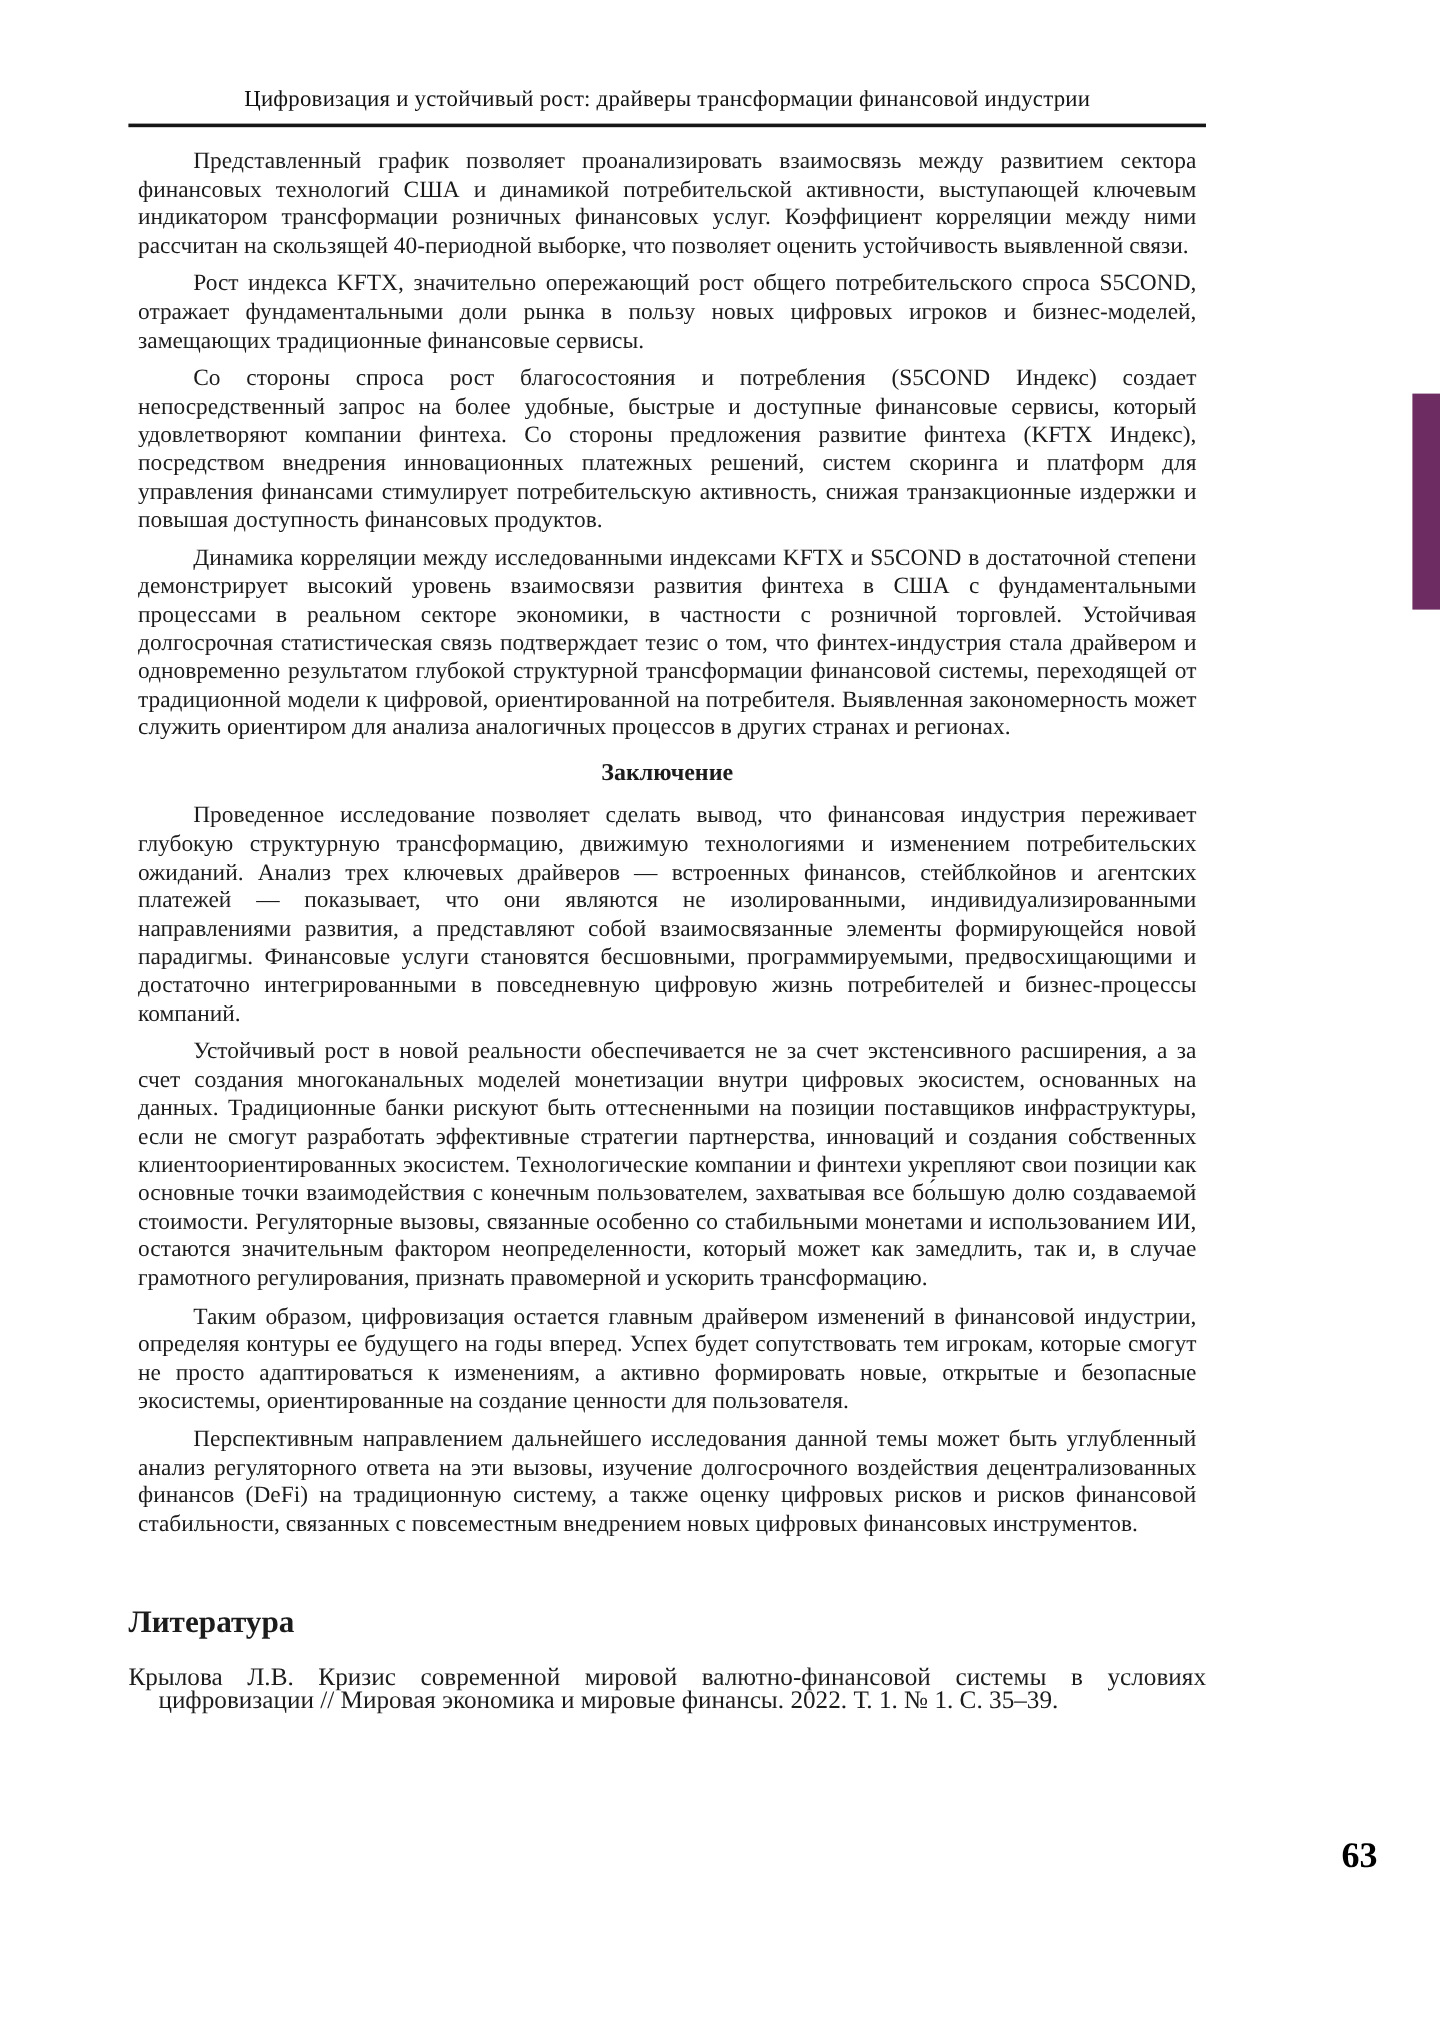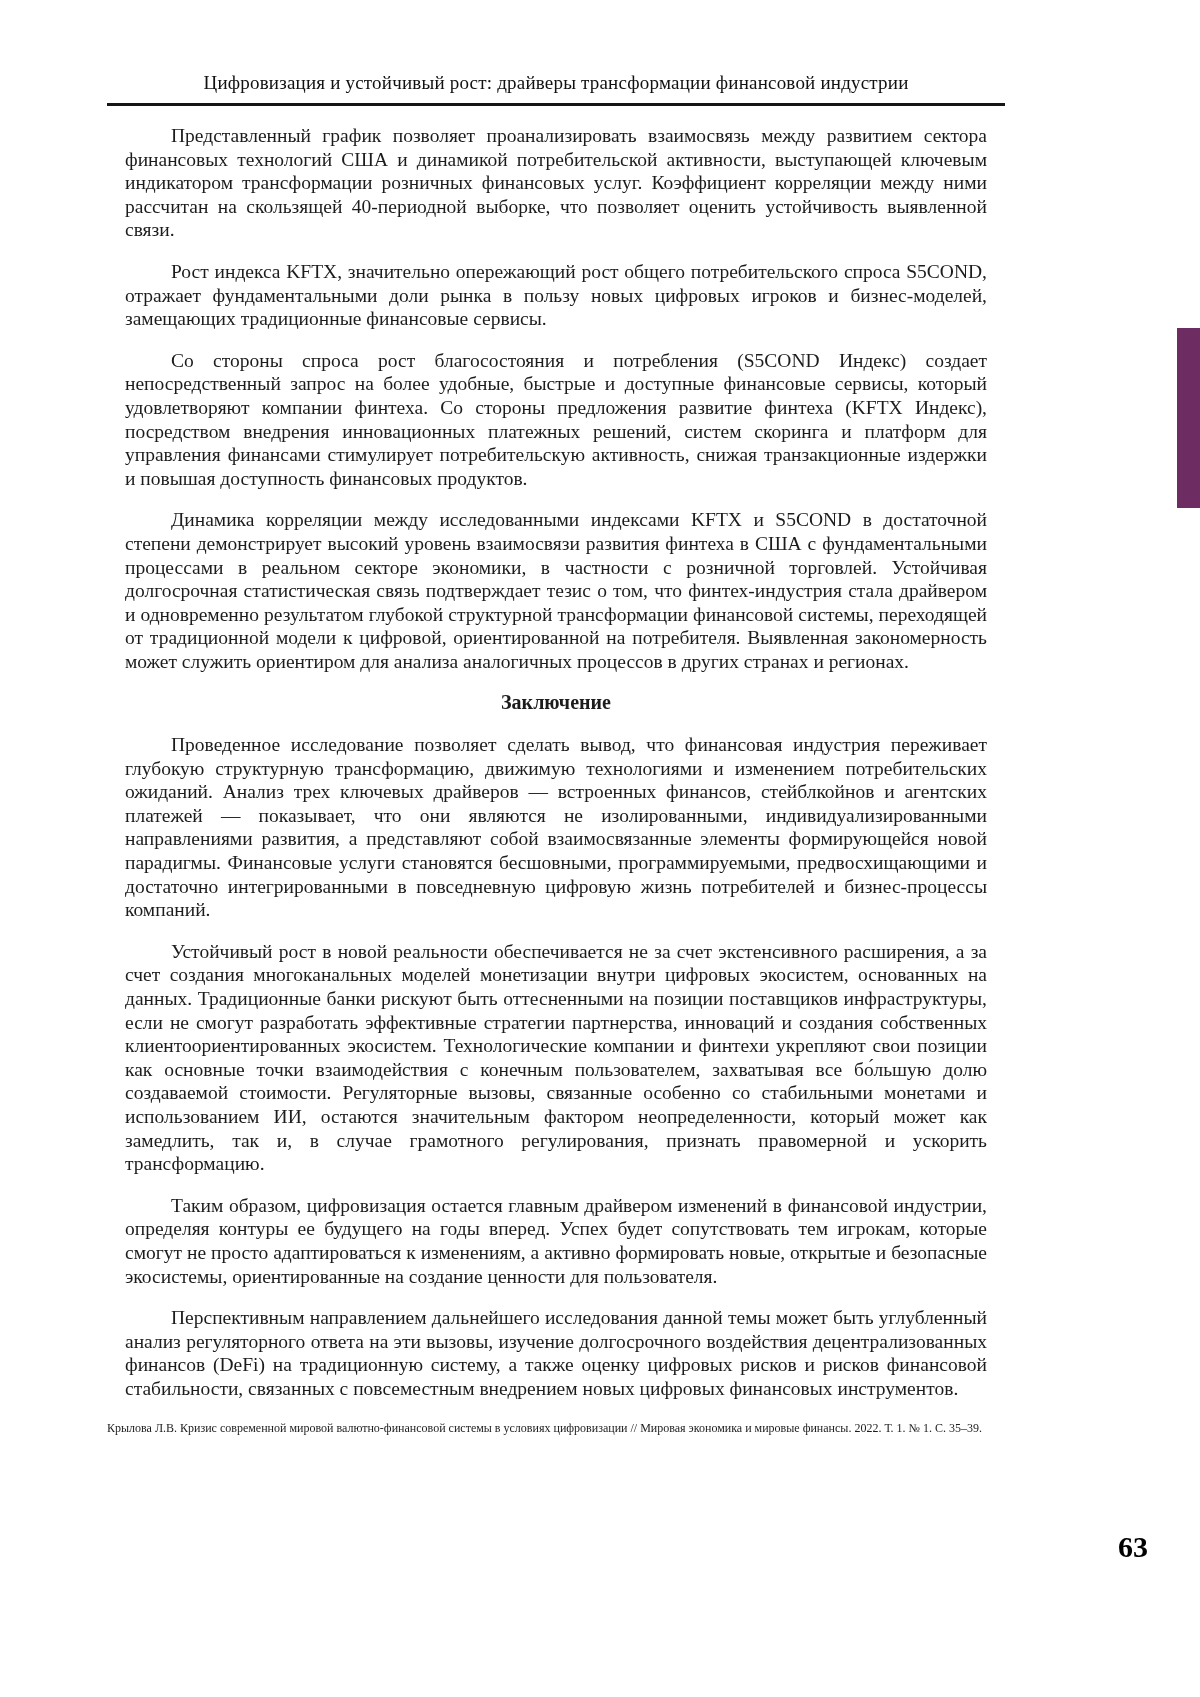--- a/index.html
+++ b/index.html
@@ -37,37 +37,37 @@
     background: #161616;
   }
   .body-text {
     margin-top: 17px;
     font-size: 19.5px;
     line-height: 23.6px;
     text-align: justify;
     hyphens: auto;
   }
   .body-text p {
-    margin: 18px;
+    margin: 8px;
     text-indent: 46px;
   }
   .section-heading {
     font-size: 20px;
     font-weight: bold;
     text-align: center;
     margin: 14px 0 12px 0;
   }
   .literature-heading {
     font-size: 26px;
     font-weight: bold;
     margin: 58px 0 24px 0;
     text-align: left;
   }
   .references p.ref {
-    font-size: 12px;
+    font-size: 21px;
     line-height: 19.5px;
     text-indent: -25px;
     padding-left: 25px;
     margin: 12px 0 12px 0;
     text-align: justify;
   }
   .page-number {
     position: absolute;
     left: 1118px;
     top: 1530px;
@@ -101,20 +101,21 @@
       <p>Со стороны спроса рост благосостояния и потребления (S5COND Индекс) создает непосредственный запрос на более удобные, быстрые и доступные финансовые сервисы, который удовлетворяют компании финтеха. Со стороны предложения развитие финтеха (KFTX Индекс), посредством внедрения инновационных платежных решений, систем скоринга и платформ для управления финансами стимулирует потребительскую активность, снижая транзакционные издержки и повышая доступность финансовых продуктов.</p>
       <p>Динамика корреляции между исследованными индексами KFTX и S5COND в достаточной степени демонстрирует высокий уровень взаимосвязи развития финтеха в США с фундаментальными процессами в реальном секторе экономики, в частности с розничной торговлей. Устойчивая долгосрочная статистическая связь подтверждает тезис о том, что финтех-индустрия стала драйвером и одновременно результатом глубокой структурной трансформации финансовой системы, переходящей от традиционной модели к цифровой, ориентированной на потребителя. Выявленная закономерность может служить ориентиром для анализа аналогичных процессов в других странах и регионах.</p>
 
       <h2 class="section-heading">Заключение</h2>
 
       <p>Проведенное исследование позволяет сделать вывод, что финансовая индустрия переживает глубокую структурную трансформацию, движимую технологиями и изменением потребительских ожиданий. Анализ трех ключевых драйверов — встроенных финансов, стейблкойнов и агентских платежей — показывает, что они являются не изолированными, индивидуализированными направлениями развития, а представляют собой взаимосвязанные элементы формирующейся новой парадигмы. Финансовые услуги становятся бесшовными, программируемыми, предвосхищающими и достаточно интегрированными в повседневную цифровую жизнь потребителей и бизнес-процессы компаний.</p>
       <p>Устойчивый рост в новой реальности обеспечивается не за счет экстенсивного расширения, а за счет создания многоканальных моделей монетизации внутри цифровых экосистем, основанных на данных. Традиционные банки рискуют быть оттесненными на позиции поставщиков инфраструктуры, если не смогут разработать эффективные стратегии партнерства, инноваций и создания собственных клиентоориентированных экосистем. Технологические компании и финтехи укрепляют свои позиции как основные точки взаимодействия с конечным пользователем, захватывая все бо́льшую долю создаваемой стоимости. Регуляторные вызовы, связанные особенно со стабильными монетами и использованием ИИ, остаются значительным фактором неопределенности, который может как замедлить, так и, в случае грамотного регулирования, признать правомерной и ускорить трансформацию.</p>
       <p>Таким образом, цифровизация остается главным драйвером изменений в финансовой индустрии, определяя контуры ее будущего на годы вперед. Успех будет сопутствовать тем игрокам, которые смогут не просто адаптироваться к изменениям, а активно формировать новые, открытые и безопасные экосистемы, ориентированные на создание ценности для пользователя.</p>
       <p>Перспективным направлением дальнейшего исследования данной темы может быть углубленный анализ регуляторного ответа на эти вызовы, изучение долгосрочного воздействия децентрализованных финансов (DeFi) на традиционную систему, а также оценку цифровых рисков и рисков финансовой стабильности, связанных с повсеместным внедрением новых цифровых финансовых инструментов.</p>
 
+      <h3 class="literature-heading">Литература</h3>
 
       <div class="references">
         <p class="ref">Крылова Л.В. Кризис современной мировой валютно-финансовой системы в условиях цифровизации // Мировая экономика и мировые финансы. 2022. Т. 1. № 1. С. 35–39.</p>
       </div>
     </main>
 
   </div>
 
   <div class="page-number">63</div>
 

